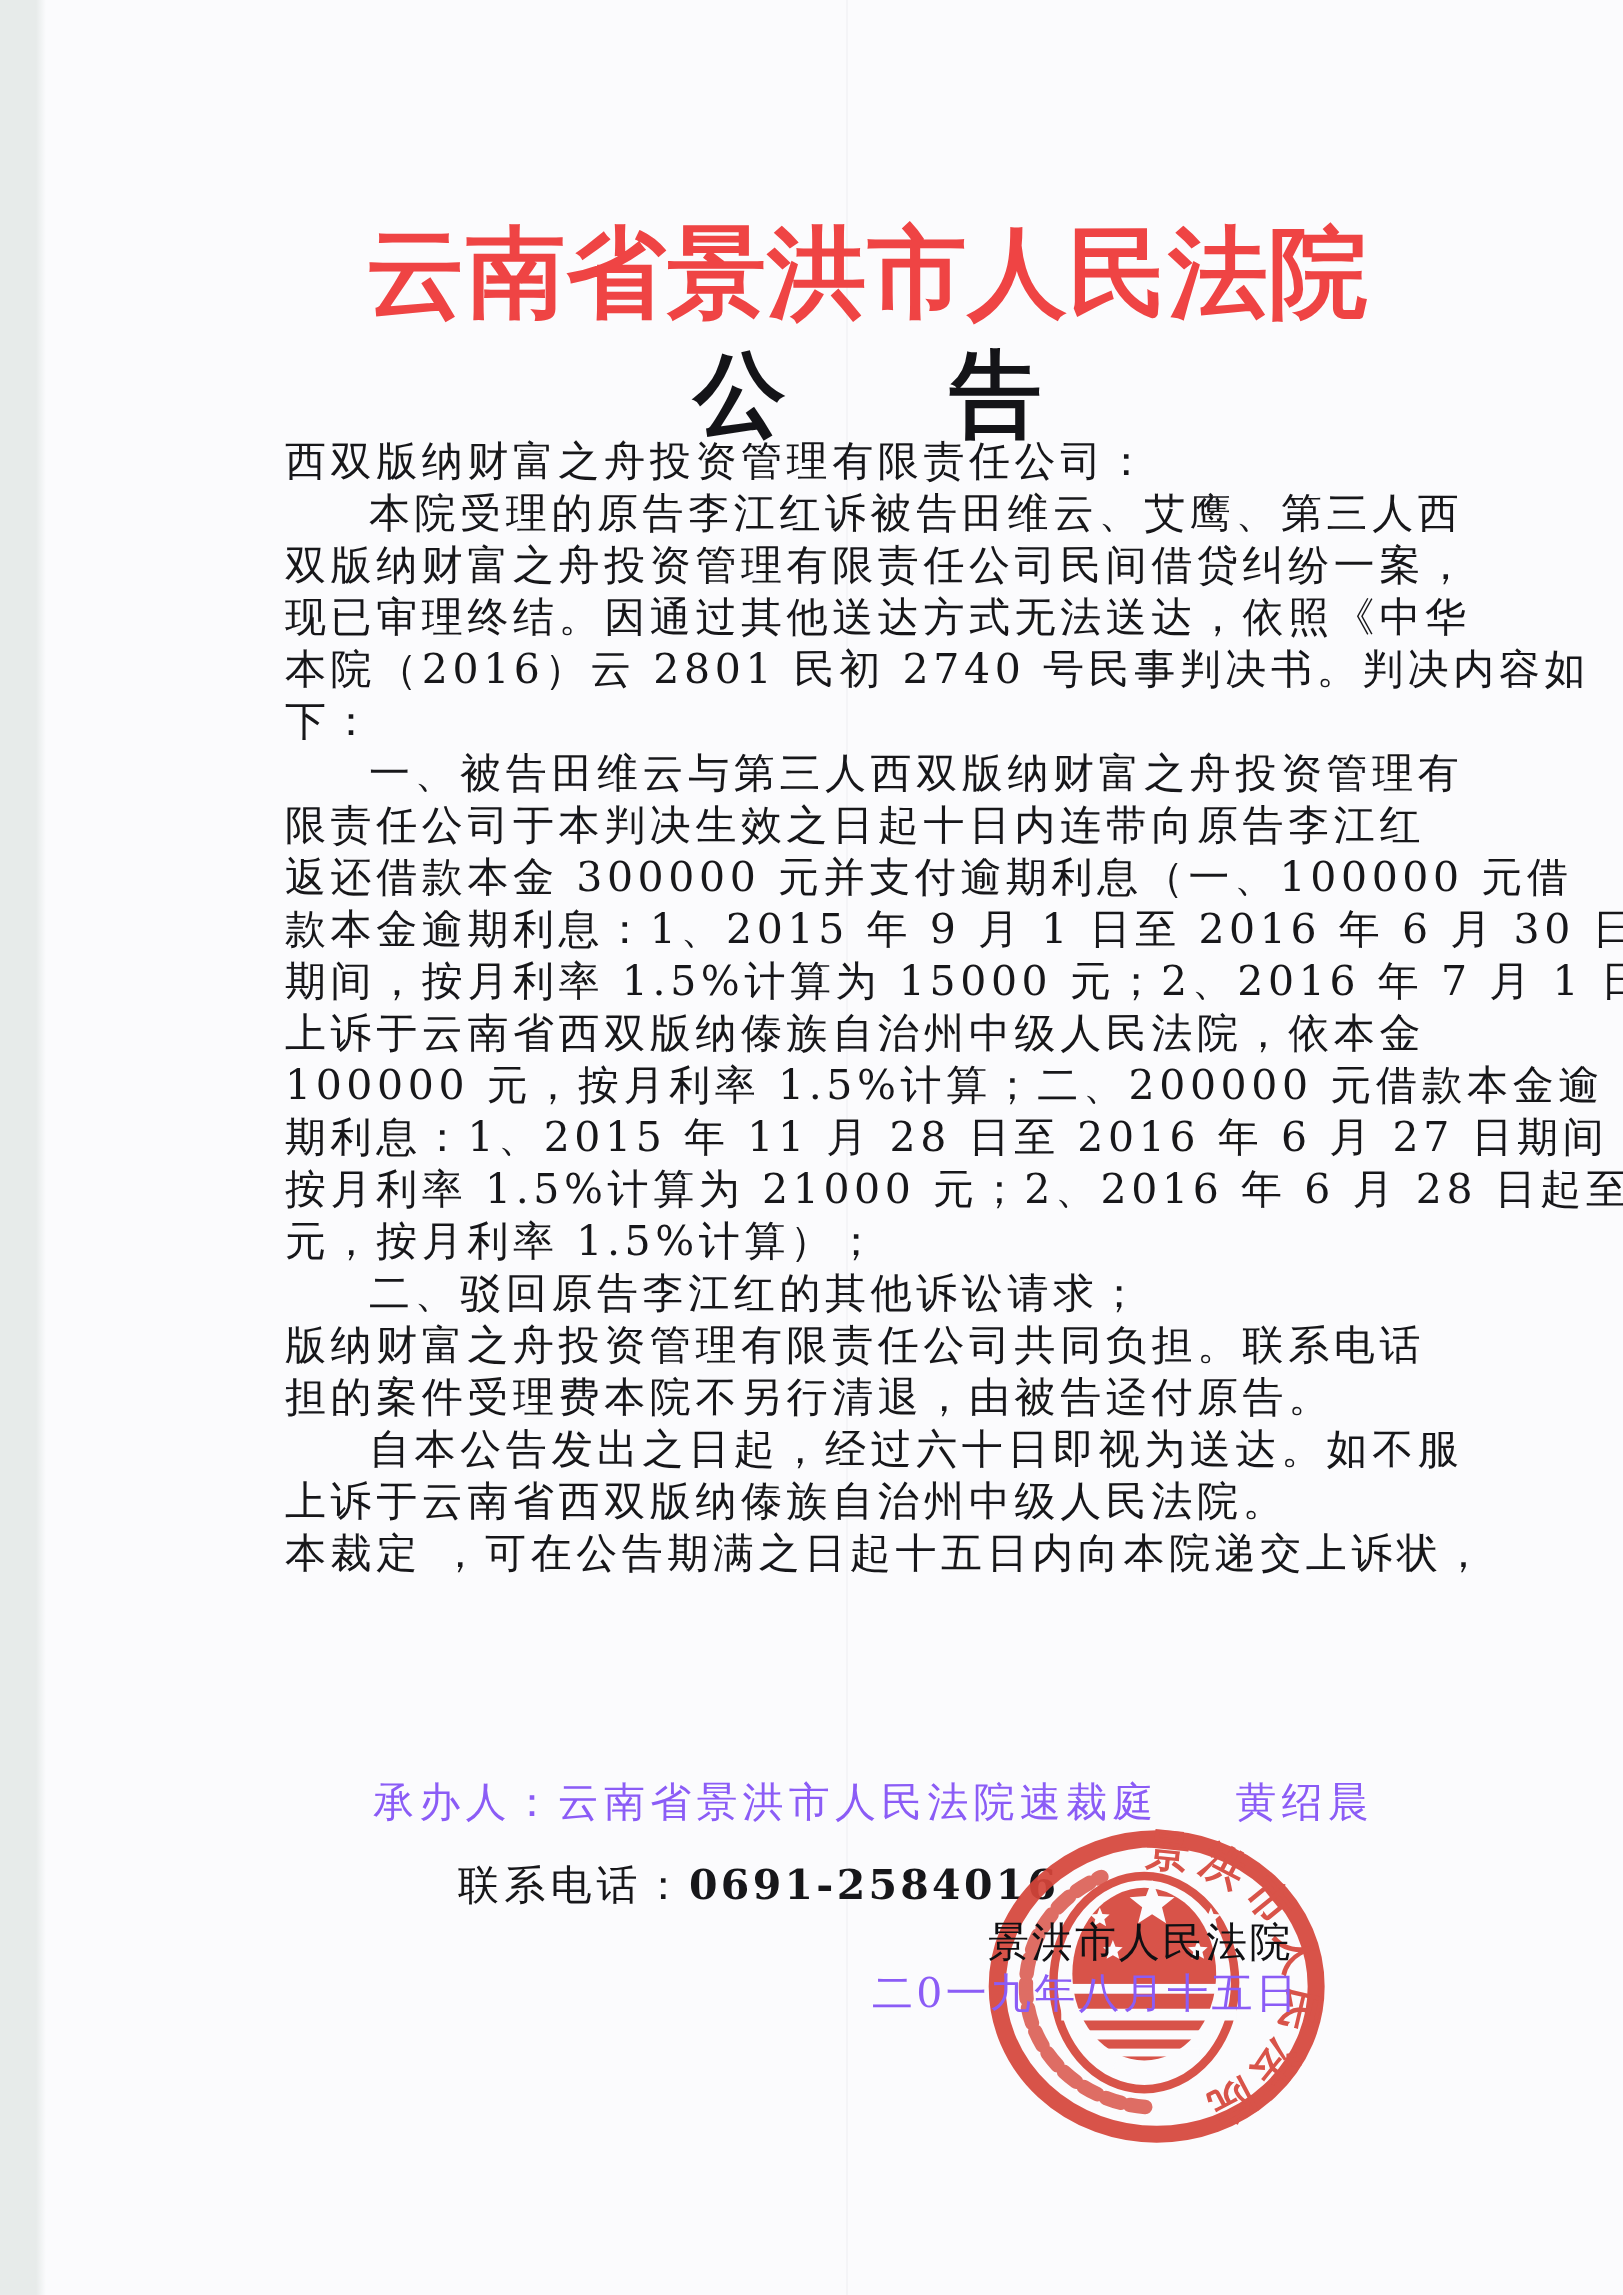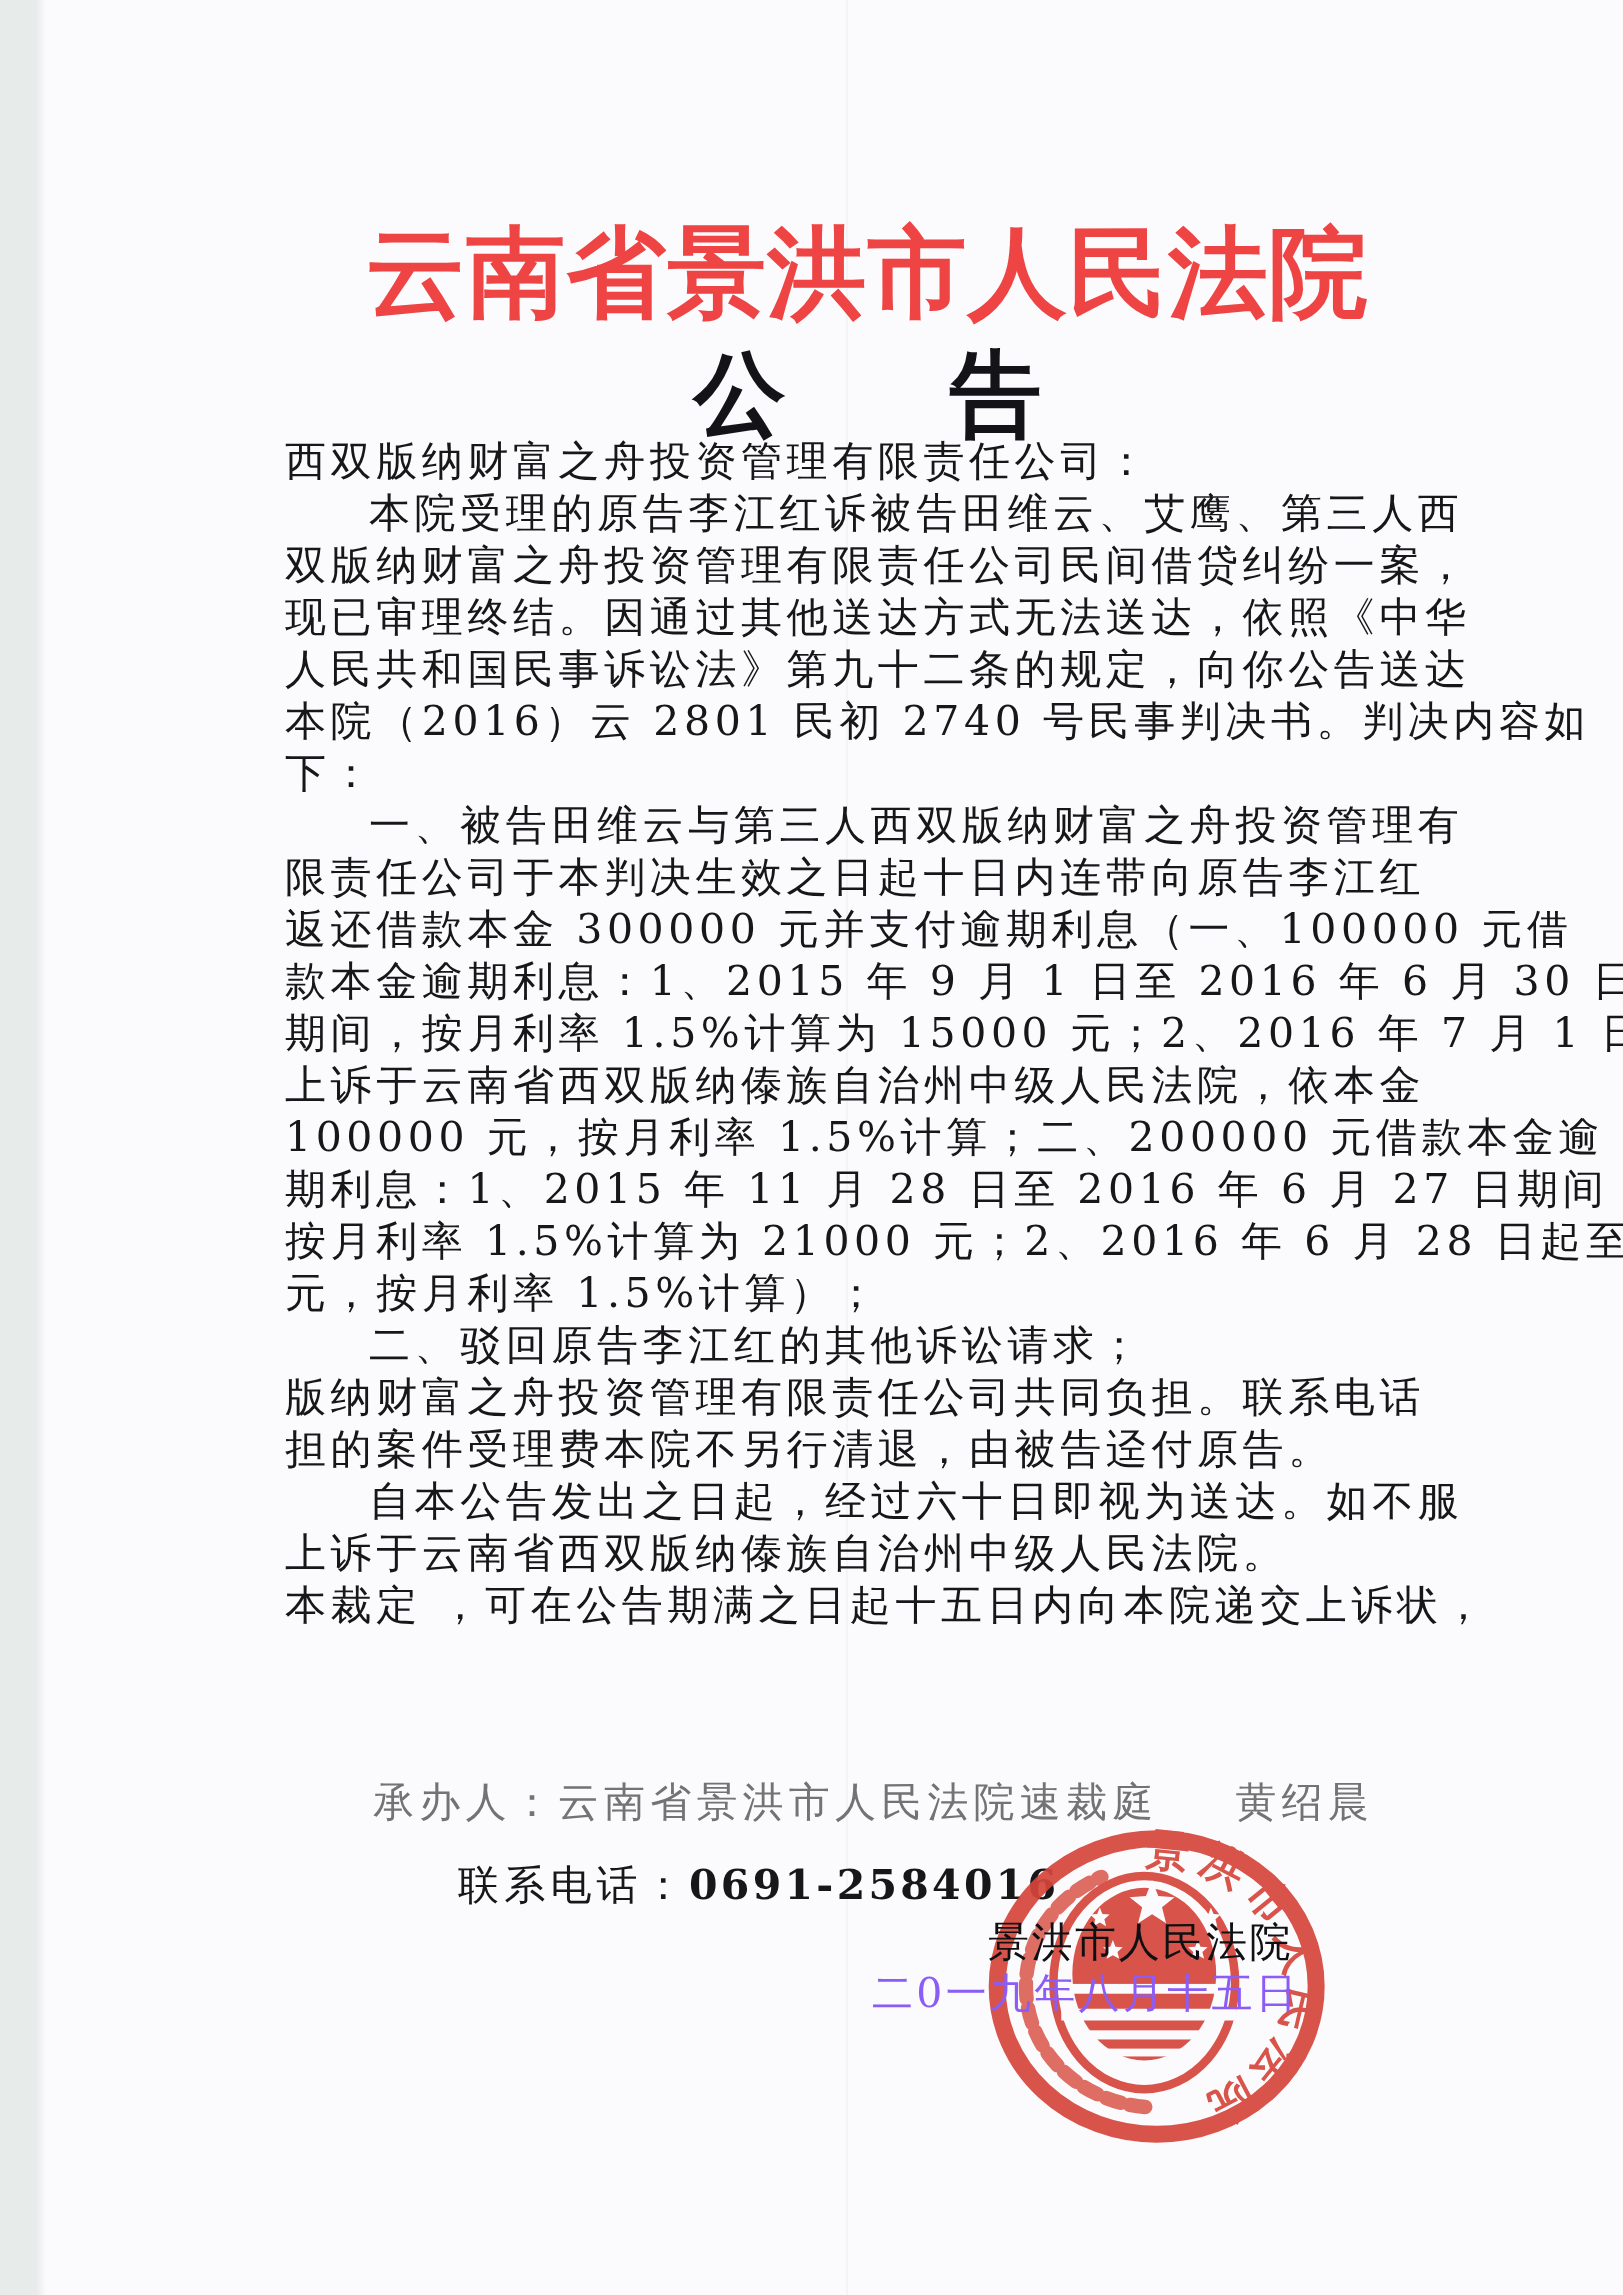--- a/index.html
+++ b/index.html
@@ -32,21 +32,21 @@
     font-size:92px;font-weight:600;color:#141418;
   }
   .doc-body{
     position:absolute;left:285px;top:435px;width:1152px;
     font-size:41px;letter-spacing:4.6px;color:#17171a;
   }
   .doc-body .line{height:52px;line-height:52px;white-space:nowrap;}
   .doc-body .line.indent{padding-left:84px;}
   .handler-row{
     position:absolute;left:373px;top:1775px;
-    font-size:41px;letter-spacing:5.2px;white-space:nowrap;color:#737373;
+    font-size:41px;letter-spacing:5.2px;white-space:nowrap;color:#8b5cf6;
   }
   .handler-row .name{margin-left:77px;}
   .phone-row{
     position:absolute;left:458px;top:1858px;
     font-size:41px;letter-spacing:5.2px;white-space:nowrap;color:#17171a;
   }
   .phone-row .num{font-weight:600;letter-spacing:3.3px;}
   .seal{position:absolute;left:985px;top:1829px;width:344px;height:317px;}
   .seal-overlay-court{
     position:absolute;left:982px;top:1915px;width:317px;
@@ -71,21 +71,20 @@
   <div class="title-line2">
     <span>公</span>
     <span>告</span>
   </div>
 
   <div class="doc-body">
     <div class="line">西双版纳财富之舟投资管理有限责任公司：</div>
     <div class="line indent">本院受理的原告李江红诉被告田维云、艾鹰、第三人西</div>
     <div class="line">双版纳财富之舟投资管理有限责任公司民间借贷纠纷一案，</div>
     <div class="line">现已审理终结。因通过其他送达方式无法送达，依照《中华</div>
-    <div class="line">人民共和国民事诉讼法》第九十二条的规定，向你公告送达</div>
     <div class="line">本院（2016）云 2801 民初 2740 号民事判决书。判决内容如</div>
     <div class="line">下：</div>
     <div class="line indent">一、被告田维云与第三人西双版纳财富之舟投资管理有</div>
     <div class="line">限责任公司于本判决生效之日起十日内连带向原告李江红</div>
     <div class="line">返还借款本金 300000 元并支付逾期利息（一、100000 元借</div>
     <div class="line">款本金逾期利息：1、2015 年 9 月 1 日至 2016 年 6 月 30 日</div>
     <div class="line">期间，按月利率 1.5%计算为 15000 元；2、2016 年 7 月 1 日</div>
     <div class="line">上诉于云南省西双版纳傣族自治州中级人民法院，依本金</div>
     <div class="line">100000 元，按月利率 1.5%计算；二、200000 元借款本金逾</div>
     <div class="line">期利息：1、2015 年 11 月 28 日至 2016 年 6 月 27 日期间，</div>

